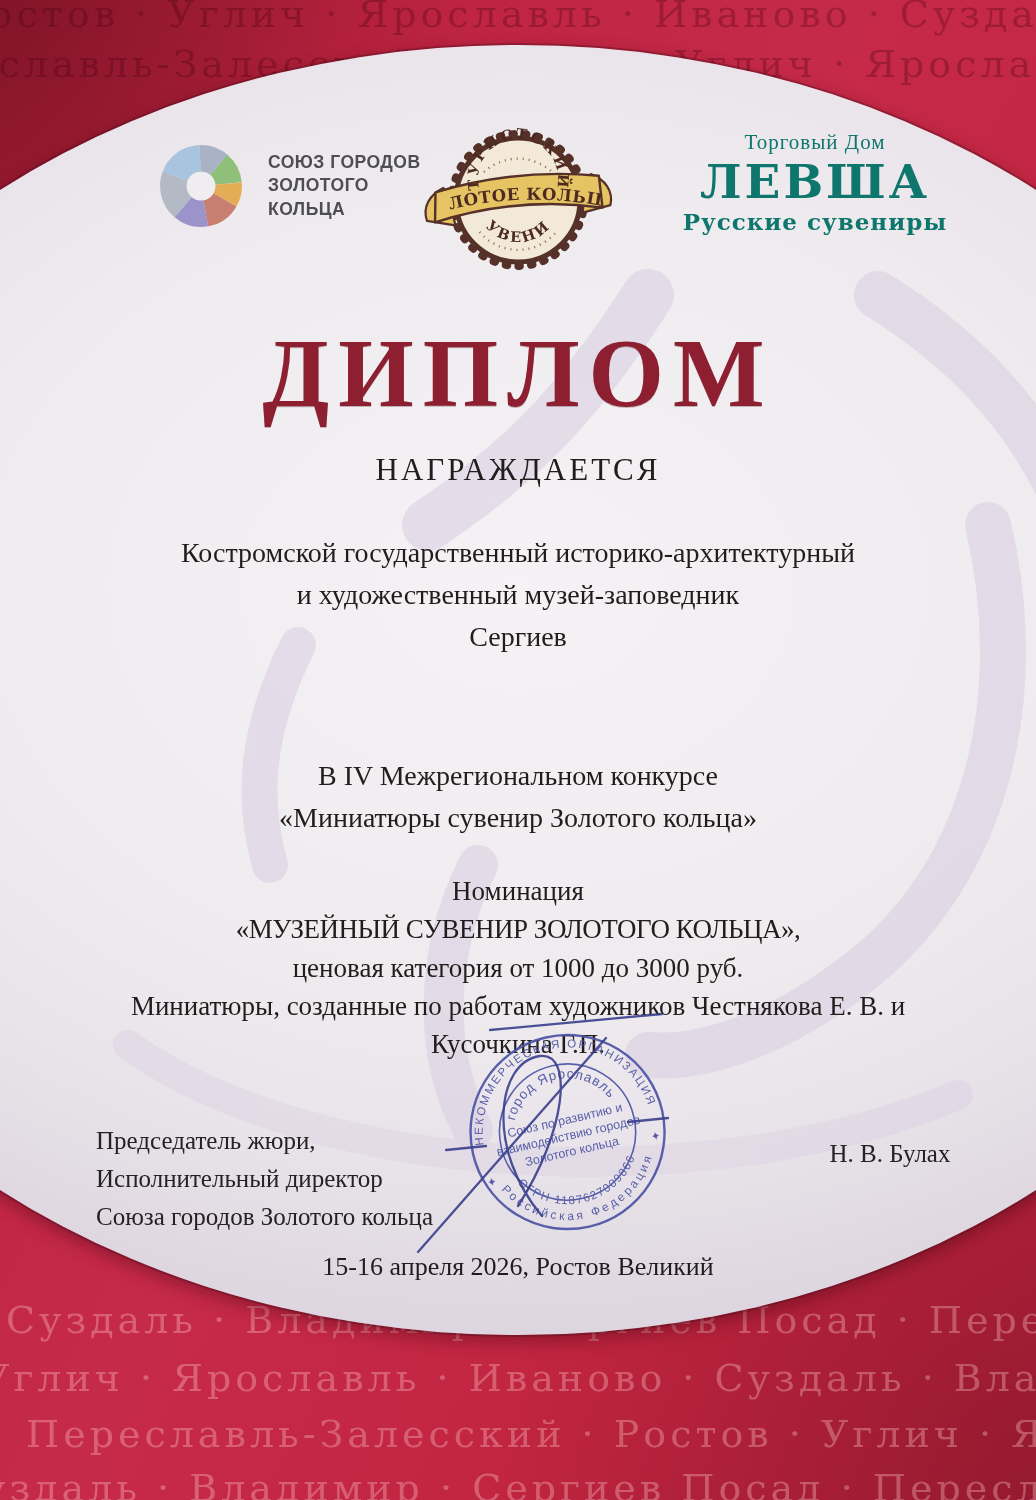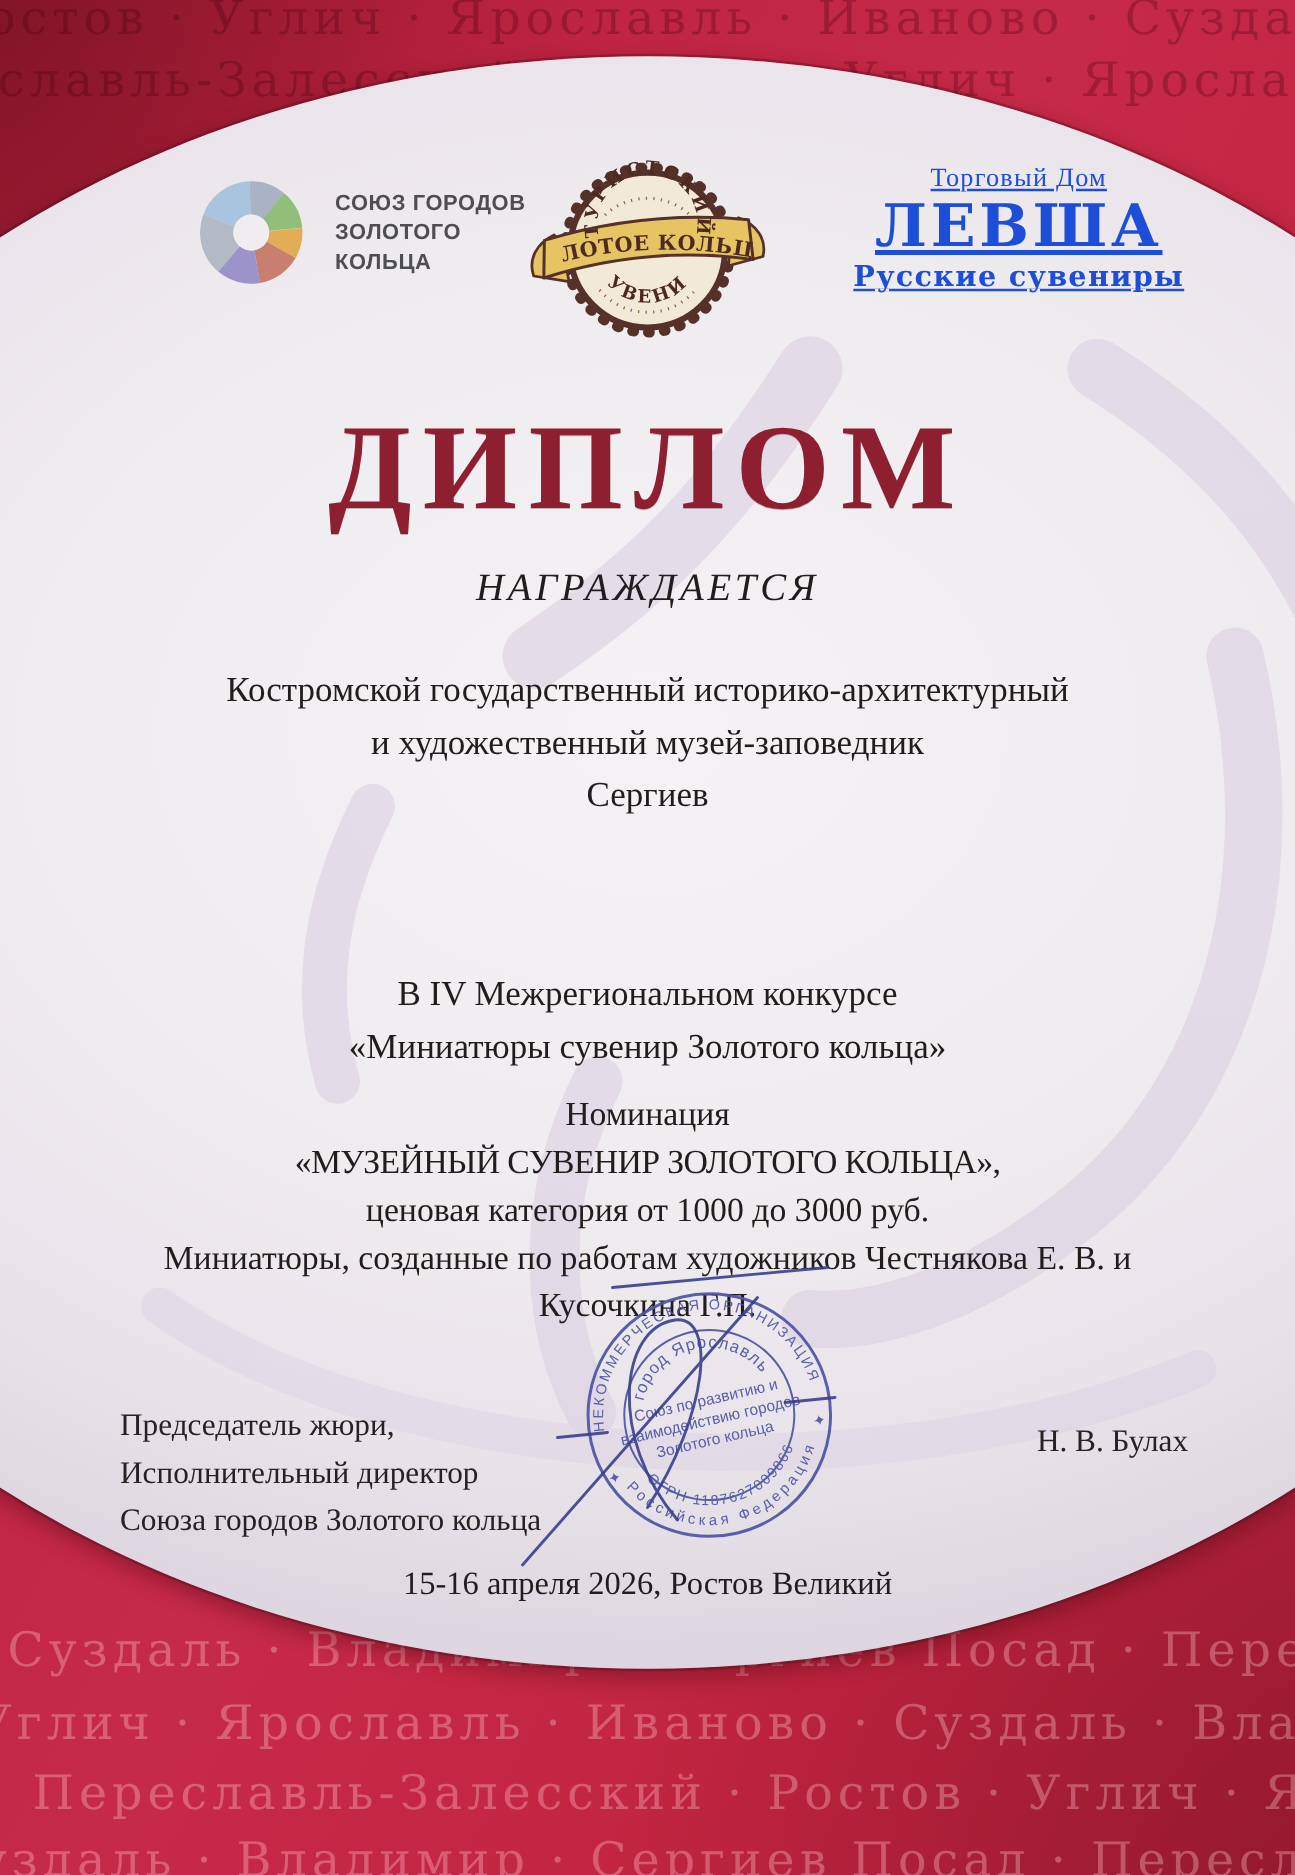--- a/index.html
+++ b/index.html
@@ -27,29 +27,29 @@
     box-shadow:0 0 0 2px rgba(75,18,32,.35), 0 6px 18px rgba(70,5,20,.45);
   }
   .ornament{position:absolute;left:0;top:0;}
   .layer{position:absolute;left:0;top:0;width:1036px;height:1500px;}
   .ctext{position:absolute;left:0;width:1036px;text-align:center;color:#211d1d;}
   .title{
     font-weight:bold;font-size:97px;letter-spacing:9px;color:#8d1f31;
     text-shadow:0 1px 0 rgba(40,0,8,.25);
   }
   .award{font-weight:bold;font-size:57px;letter-spacing:4px;color:#96202f;}
-  .caps{letter-spacing:3px;font-style:italic;}
+  .caps{letter-spacing:3px;}
   .serif26{font-size:27px;line-height:1.5;}
   .union-logo{position:absolute;left:158px;top:143px;display:flex;align-items:center;gap:24px;}
   .union-text{
     font-family:"Liberation Sans","DejaVu Sans",sans-serif;
     font-weight:bold;font-size:17.5px;line-height:1.32;color:#4e4e50;letter-spacing:.5px;
   }
   .badge{position:absolute;left:418px;top:112px;}
-  .levsha{position:absolute;left:650px;top:130px;width:330px;text-align:center;color:#1d4ed8;text-decoration:underline;}
+  .levsha{position:absolute;left:650px;top:130px;width:330px;text-align:center;color:#0f766e;}
   .levsha .td{font-size:21px;letter-spacing:1px;}
   .levsha .nm{font-family:"DejaVu Serif",serif;font-weight:bold;font-size:47px;letter-spacing:3px;line-height:1.05;margin-top:2px;}
   .levsha .sub{font-family:"DejaVu Serif",serif;font-weight:bold;font-size:23px;letter-spacing:1px;margin-top:2px;}
   .sig-block{position:absolute;left:96px;top:1122px;font-size:25px;line-height:1.52;color:#262222;}
   .sig-name{position:absolute;left:770px;top:1140px;width:240px;text-align:center;font-size:25px;color:#262222;}
   .date-line{position:absolute;top:1252px;font-size:26px;color:#211d1d;}
   .stamp{position:absolute;left:458px;top:1022px;transform:rotate(-13deg);opacity:.92;}
   .sig-svg{position:absolute;left:390px;top:1000px;}
   svg text{user-select:none;}
 </style>
@@ -136,21 +136,21 @@
   <div class="ctext title" style="top:318px">ДИПЛОМ</div>
   <div class="ctext caps" style="top:452px;font-size:31px">НАГРАЖДАЕТСЯ</div>
 
   <div class="ctext serif26" style="top:532px;font-size:28px">
     <div>Костромской государственный историко-архитектурный</div>
     <div>и художественный музей-заповедник</div>
     <div>Сергиев</div>
   </div>
 
 
-  <div class="ctext" style="top:775px;font-size:28px;line-height:1.5">
+  <div class="ctext" style="top:755px;font-size:28px;line-height:1.5">
     <div>В IV Межрегиональном конкурсе</div>
     <div>«Миниатюры сувенир Золотого кольца»</div>
   </div>
 
   <div class="ctext" style="top:872px;font-size:27px;line-height:1.42">
     <div>Номинация</div>
     <div style="letter-spacing:-0.5px">«МУЗЕЙНЫЙ СУВЕНИР ЗОЛОТОГО КОЛЬЦА»,</div>
     <div>ценовая категория от 1000 до 3000 руб.</div>
     <div>Миниатюры, созданные по работам художников Честнякова Е. В. и</div>
     <div>Кусочкина Г.П.</div>

